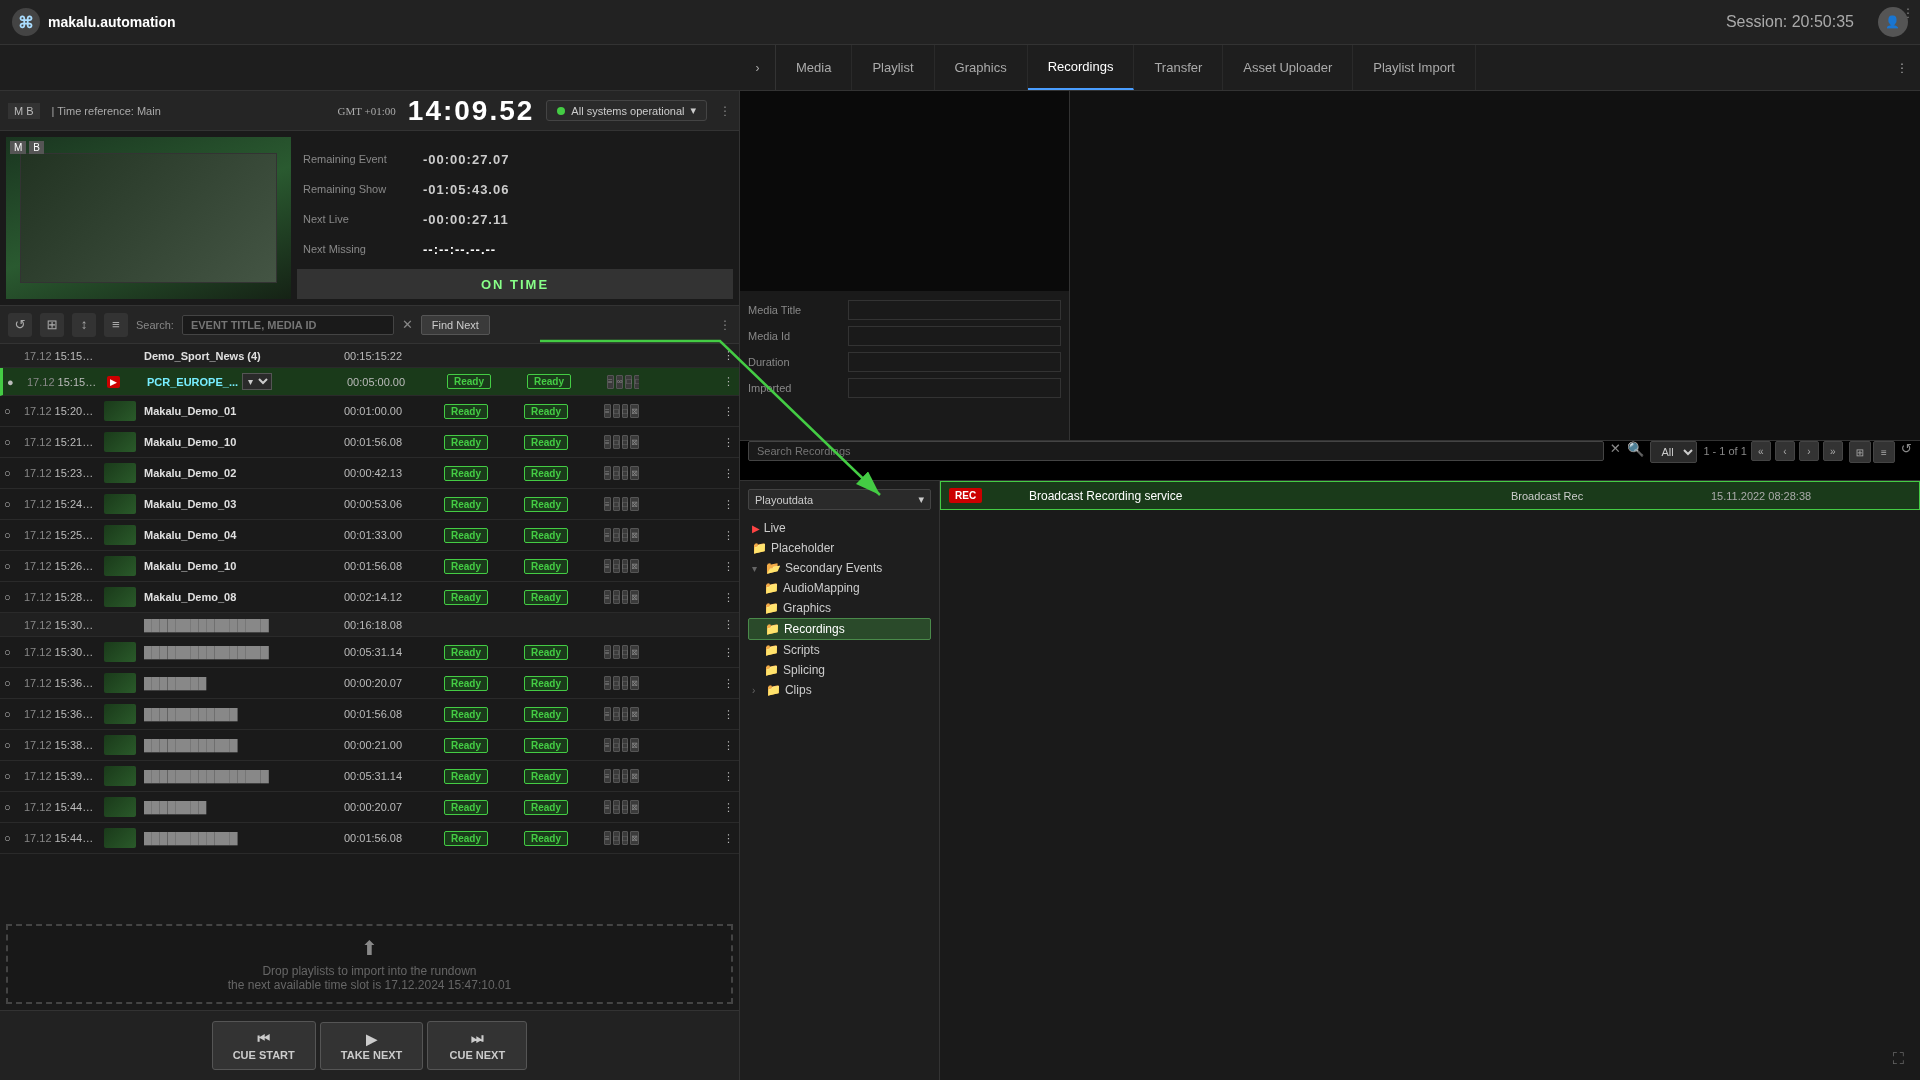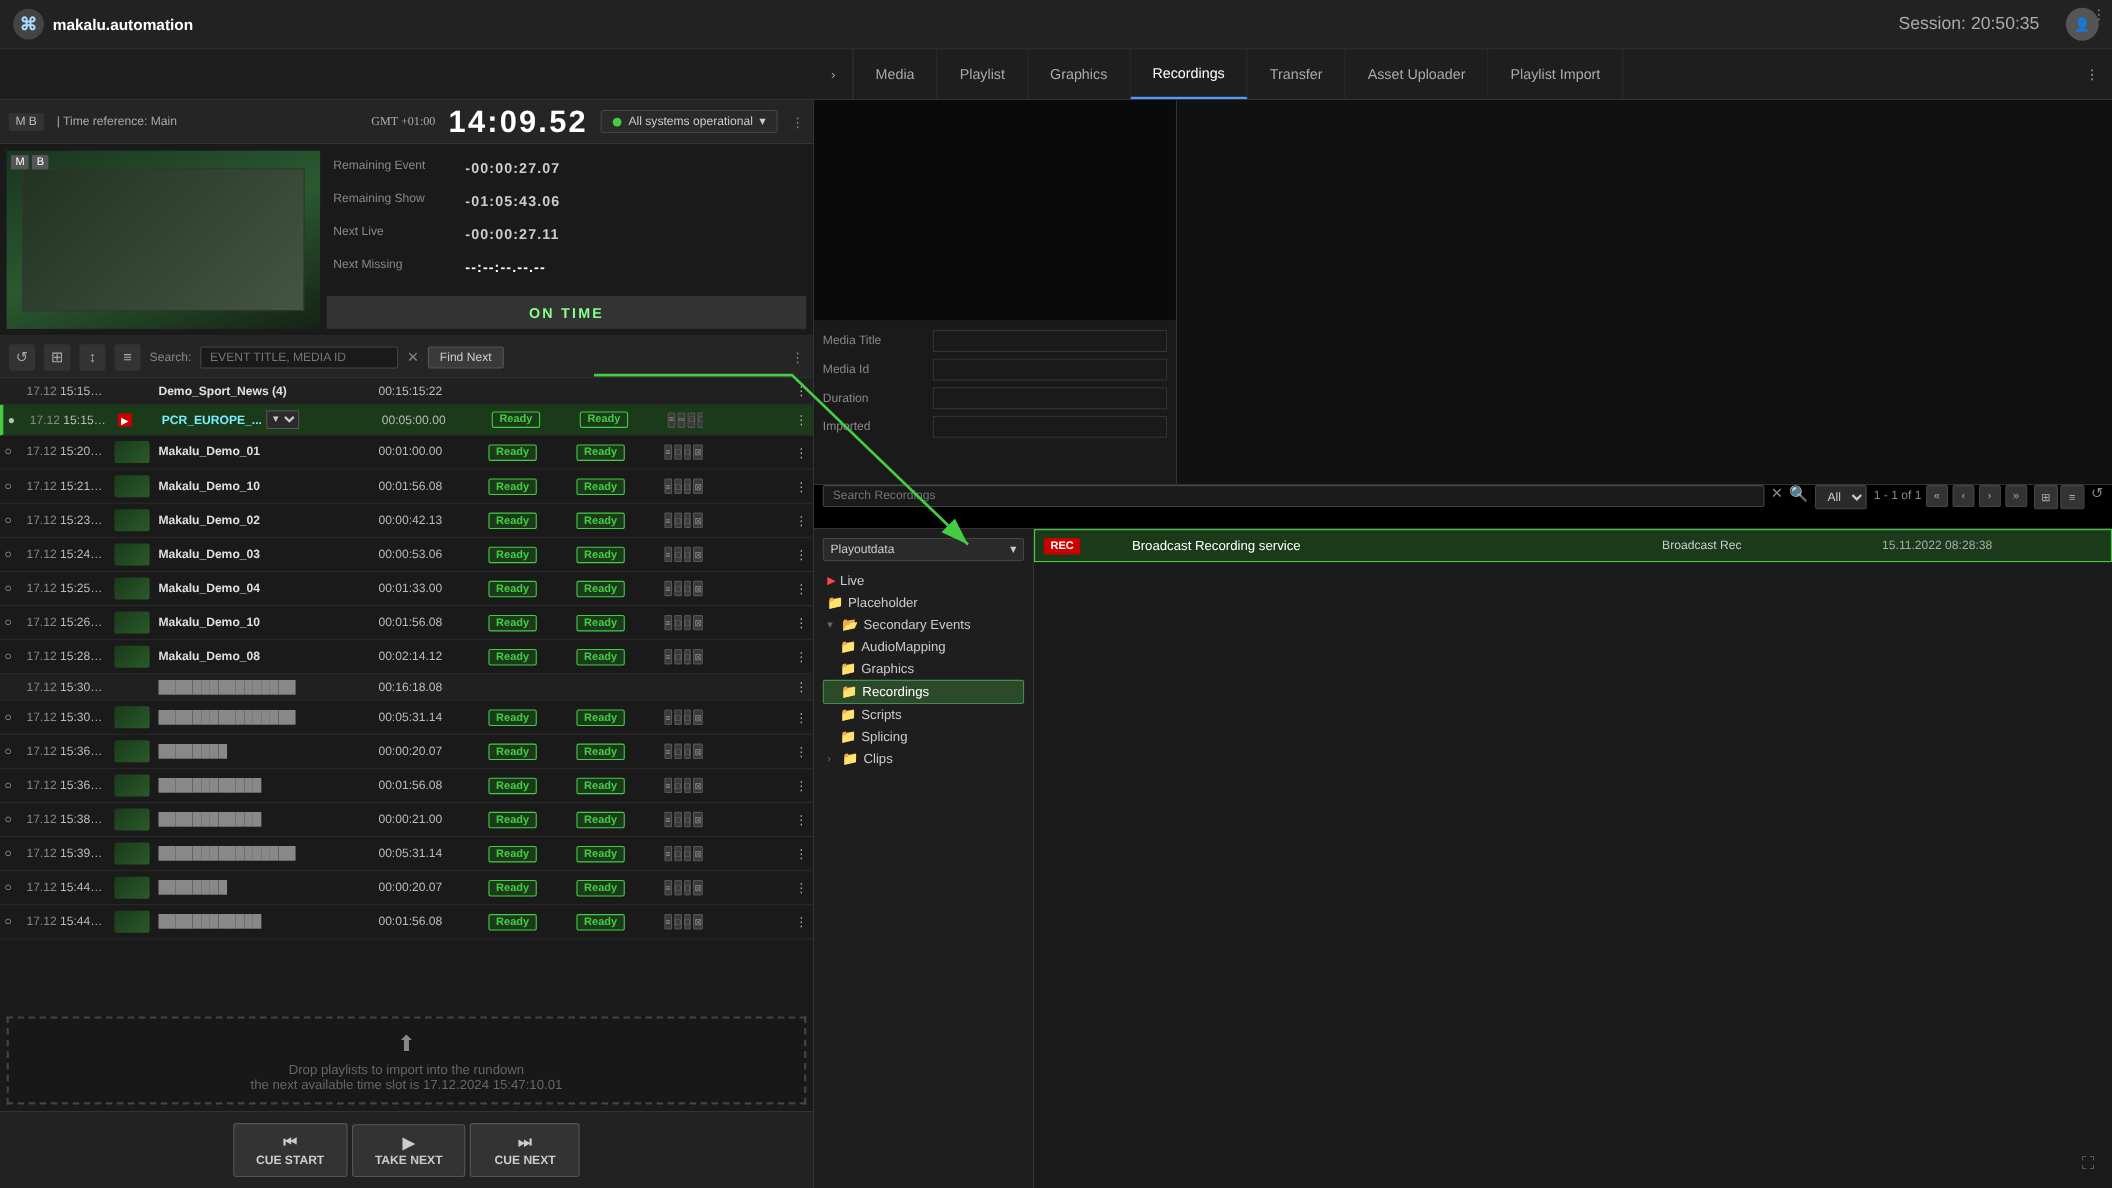--- a/index.html
+++ b/index.html
@@ -160,21 +160,21 @@
     .badge-m { background: #555; color: #fff; font-size: 10px; padding: 1px 4px; }
     .badge-b { background: #555; color: #fff; font-size: 10px; padding: 1px 4px; }
     #preview-center {
       flex: 1;
       display: flex;
       flex-direction: column;
       gap: 2px;
     }
     .timing-row {
       display: flex;
-      align-items: flex-start;
+      align-items: center;
       height: 28px;
       padding: 0 6px;
     }
     .timing-label {
       color: #888;
       font-size: 11px;
       width: 120px;
     }
     .timing-value {
       color: #fff;
@@ -220,22 +220,23 @@
       display: flex; align-items: center; justify-content: center;
       border-radius: 3px;
     }
     #search-bar .label { color: #888; font-size: 11px; }
     #search-bar input {
       background: #1a1a1a;
       border: 1px solid #444;
       color: #ccc;
       padding: 3px 8px;
       font-size: 11px;
-      width: 180px;
+      width: 212px;
       border-radius: 2px;
+      font-weight: bold;
     }
     #search-bar .clear-btn {
       background: none; border: none; color: #888;
       cursor: pointer; font-size: 13px;
     }
     #search-bar .find-btn {
       background: #3a3a3a; border: 1px solid #555;
       color: #ccc; padding: 3px 10px; cursor: pointer;
       border-radius: 2px; font-size: 11px;
     }

